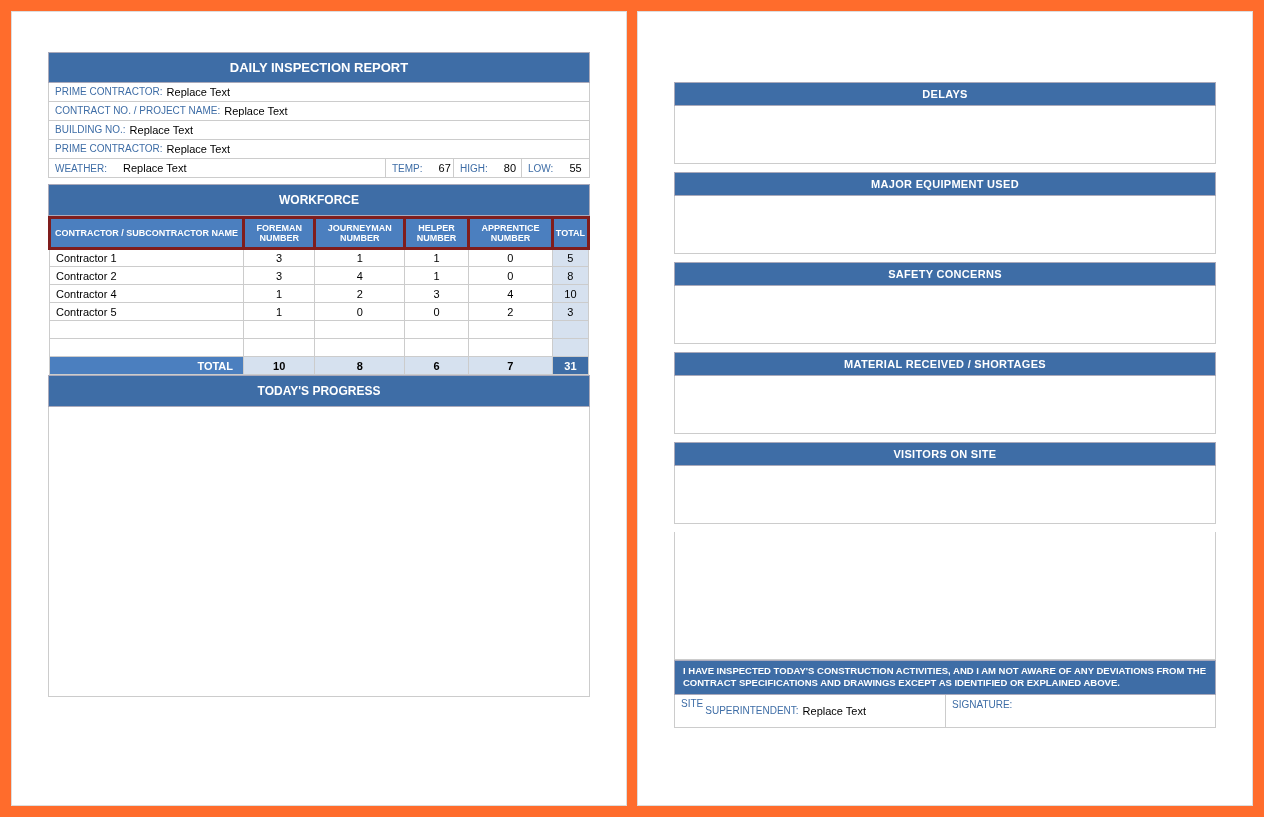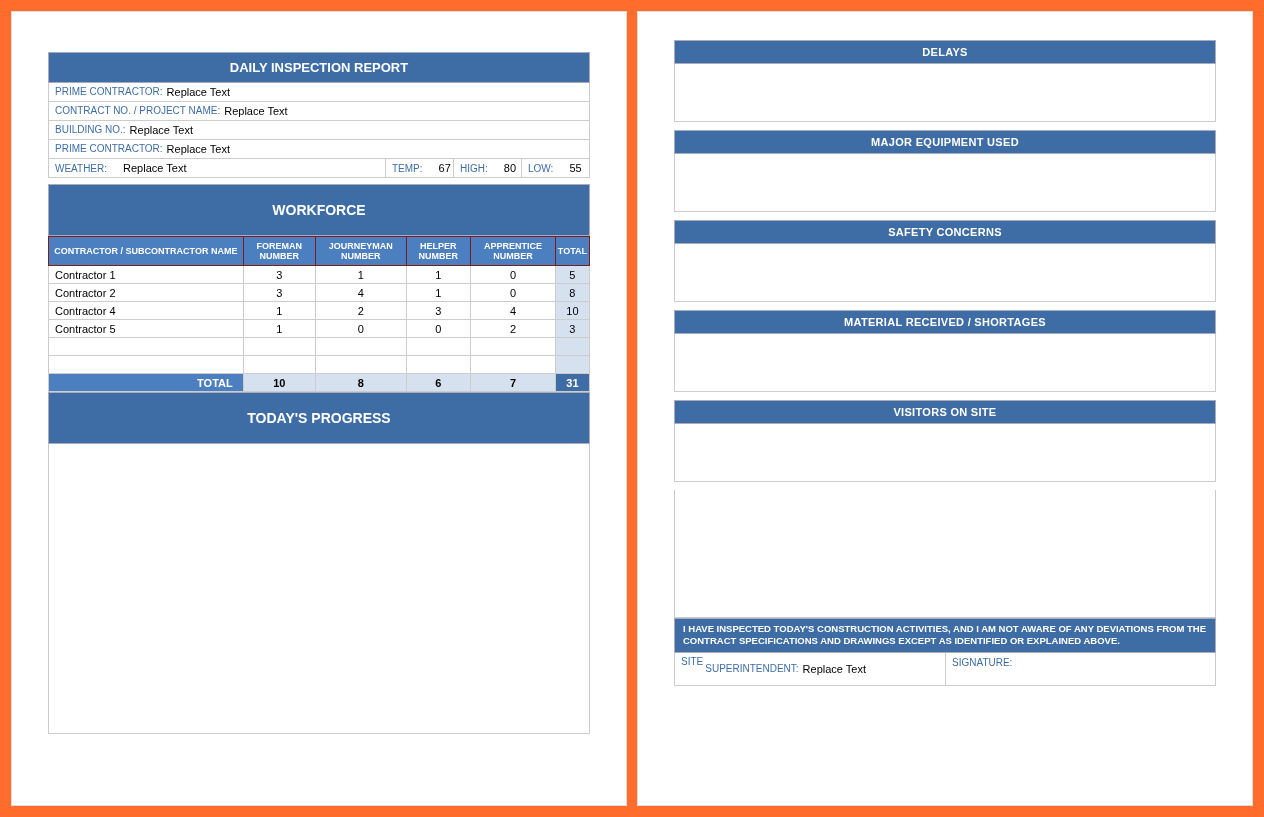--- a/index.html
+++ b/index.html
@@ -14,21 +14,21 @@
   gap: 12px;
   height: 793px;
 }
 .page {
   background: #fff;
   flex: 1;
   padding: 40px 36px 16px 36px;
   position: relative;
   box-shadow: 0 0 0 1px #ddd;
 }
-.page2 { padding-top: 28px; }
+.page2 { padding-top: 70px; }
 .section-header {
   background: #3E6DA6;
   color: #fff;
   font-weight: bold;
   text-align: center;
   padding: 5px 4px;
   font-size: 11px;
   border: 1px solid #aab;
   letter-spacing: 0.3px;
 }
@@ -65,35 +65,35 @@
   gap: 16px;
   align-items: center;
 }
 .weather-main { flex: 1; }
 .weather-small { border-left: 1px solid #ccc; width: 68px; }
 .wf-header {
   background: #3E6DA6;
   color: #fff;
   font-weight: bold;
   text-align: center;
-  padding: 17px 4px;
-  font-size: 14px;
+  padding: 8px 4px;
+  font-size: 12px;
   margin-top: 6px;
   border: 1px solid #aab;
 }
 table.wf {
   width: 100%;
   border-collapse: collapse;
 }
 table.wf th {
   background: #4B7FBF;
   color: #fff;
   font-size: 9px;
   padding: 4px 2px;
-  border: 1px solid #7f1d1d;
+  border: 3px solid #7f1d1d;
   text-align: center;
   font-weight: bold;
 }
 table.wf td {
   border: 1px solid #ccc;
   padding: 2px 6px;
   font-size: 11px;
   text-align: center;
   height: 18px;
 }

